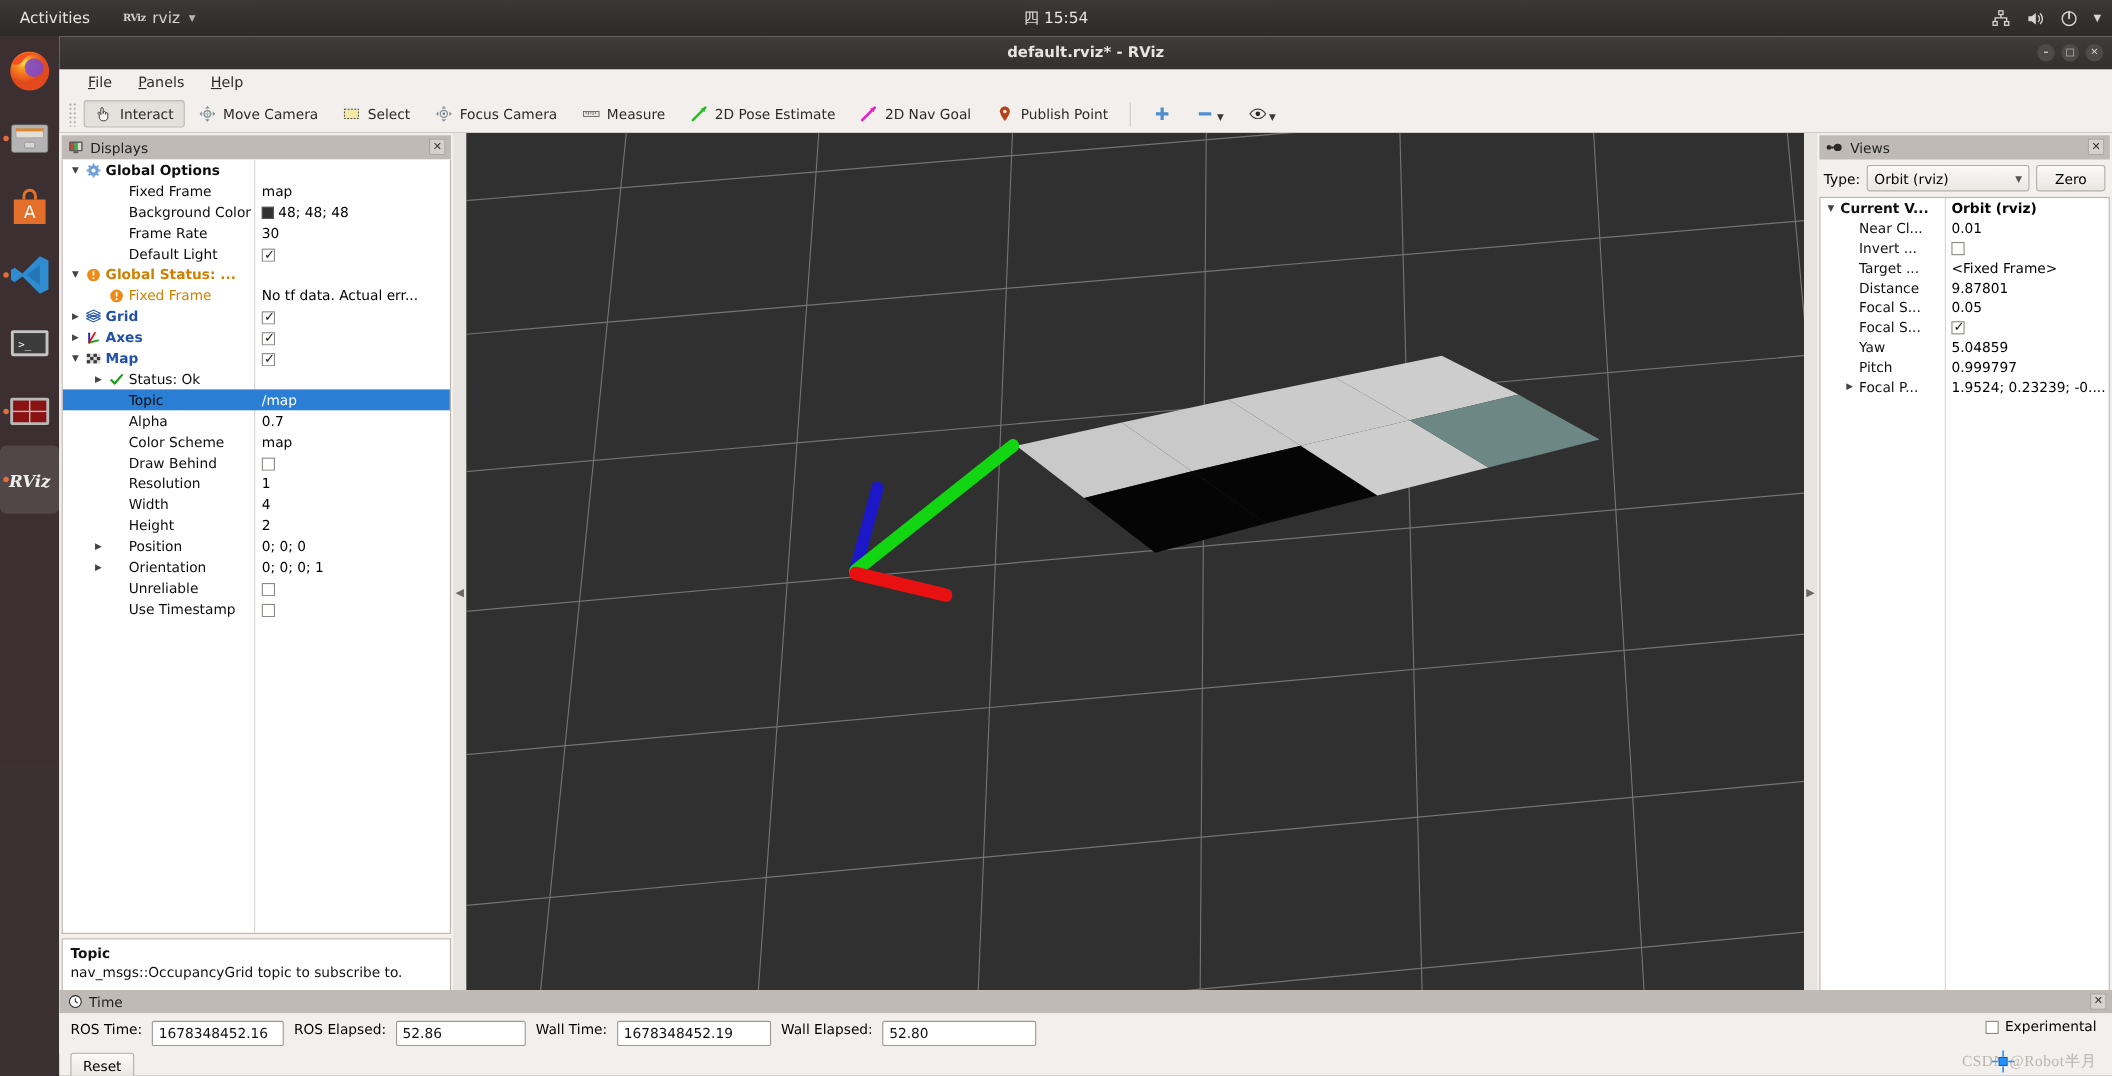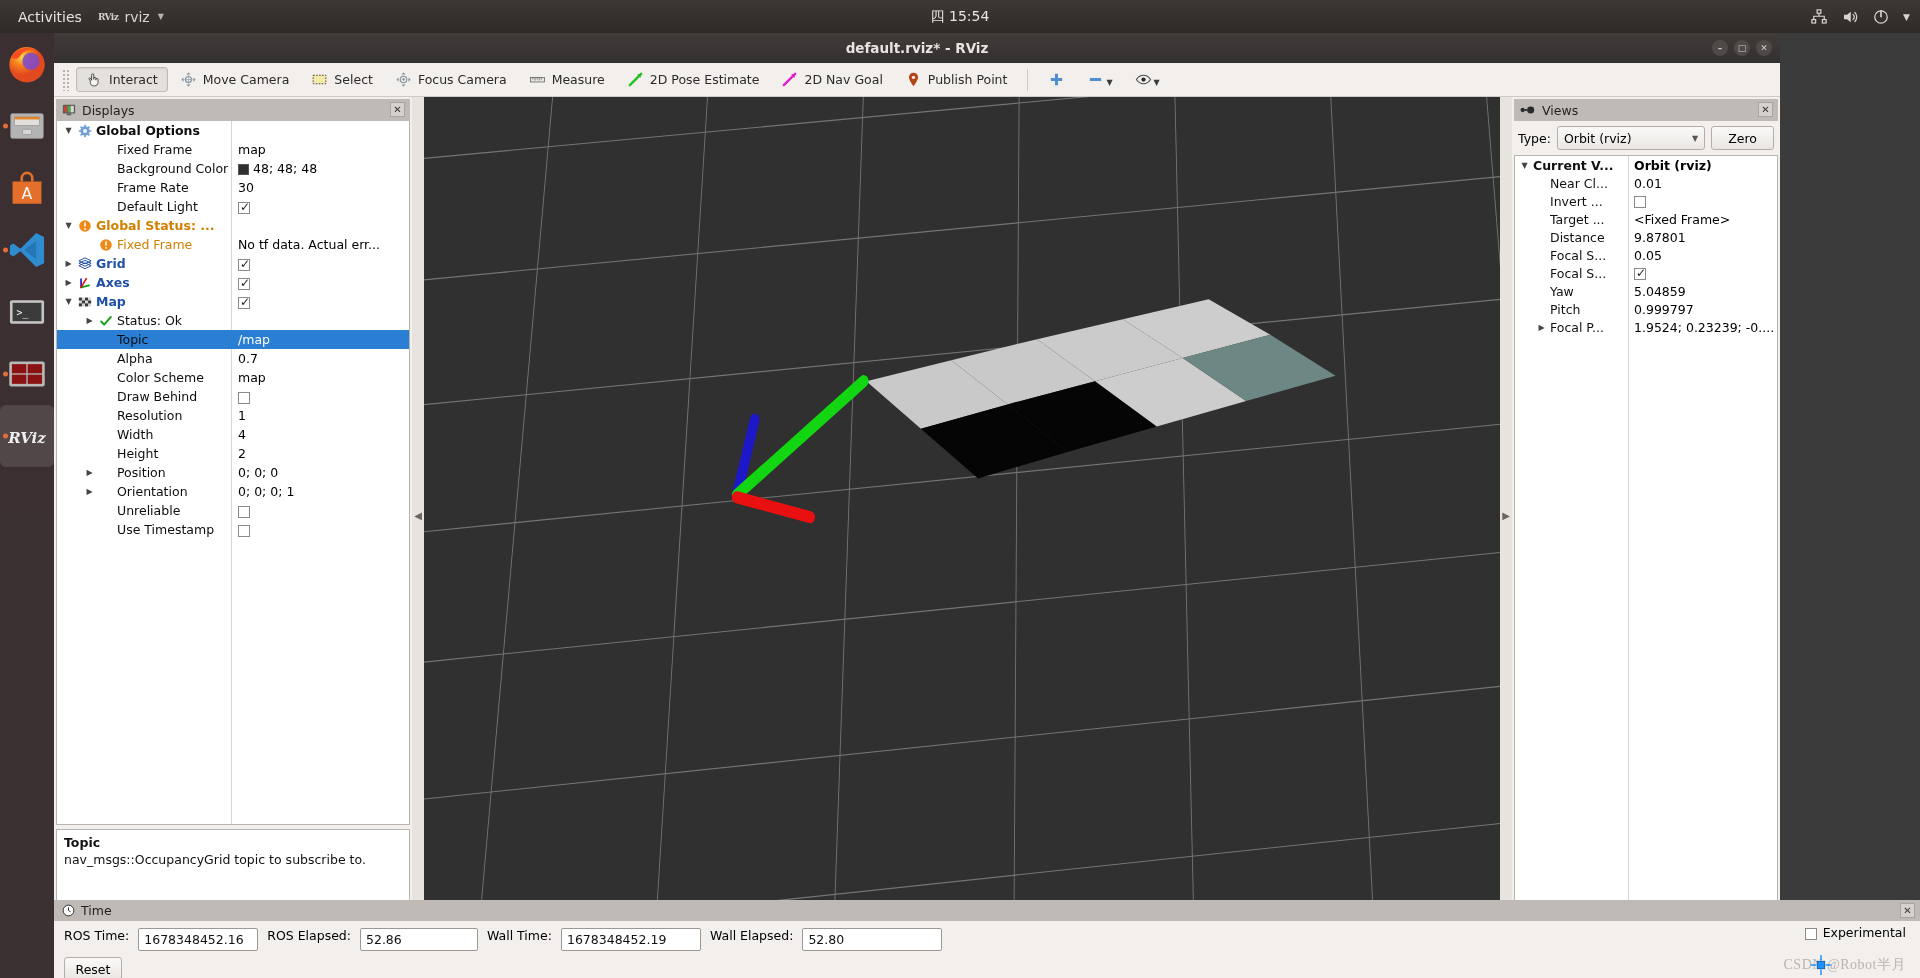--- a/index.html
+++ b/index.html
@@ -12,21 +12,21 @@
     background: #3b3b3b;
   }
   #root { position: relative; width: 1920px; height: 978px; }
 
   
   .gnome-bar {
     position: absolute; left: 0; top: 0; width: 1920px; height: 33px;
     background: linear-gradient(180deg, #3b3835 0%, #2d2a28 100%);
     color: #d8d4d0; display: flex; align-items: center;
   }
-  .gnome-activities { font-size: 14px; padding: 0 16px 0 18px; color: #e6e2de; }
+  .gnome-activities { font-size: 14px; padding: 0 30px 0 18px; color: #e6e2de; }
   .gnome-app { display: flex; align-items: center; gap: 6px; font-size: 14px; }
   .gnome-app-ico {
     font-size: 9px; font-weight: bold; color: #d5d1cd; letter-spacing: -.5px;
     font-family: "DejaVu Serif", serif;
   }
   .gnome-caret { font-size: 8px; opacity: .8; margin-left: 2px; }
   .gnome-clock {
     position: absolute; left: 50%; top: 0; transform: translateX(-50%);
     height: 33px; display: flex; align-items: center; gap: 7px; font-size: 14px;
     color: #e8e4e0;
@@ -48,21 +48,21 @@
   }
   .dock-item.active-bg { background: rgba(255,255,255,.12); border-radius: 6px; }
   .dock-dot {
     position: absolute; left: 3px; top: 50%; transform: translateY(-50%);
     width: 5px; height: 5px; border-radius: 50%; background: #e8703a;
   }
   .dock-ico { width: 42px; height: 42px; border-radius: 5px; display:block; }
 
   
   .rviz-win {
-    position: absolute; left: 54px; top: 33px; width: 1726px; height: 945px;
+    position: absolute; left: 54px; top: 33px; width: 1866px; height: 945px;
     background: #f2efec;
   }
   .titlebar {
     height: 30px; background: linear-gradient(180deg,#3f3c39,#333030);
     color: #e8e4e0; display: flex; align-items: center; justify-content: center;
     font-size: 13.5px; font-weight: bold; position: relative;
   }
   .win-btns { position: absolute; right: 8px; top: 0; height:30px; display:flex; align-items:center; gap:6px; }
   .win-btn {
     width: 16px; height: 16px; border-radius: 50%;
@@ -312,20 +312,25 @@
 
     <div class="titlebar">
       <span>default.rviz* - RViz</span>
       <div class="win-btns">
         <span class="win-btn">–</span>
         <span class="win-btn">□</span>
         <span class="win-btn">✕</span>
       </div>
     </div>
 
+    <div class="menubar">
+      <div class="menu-item"><u>F</u>ile</div>
+      <div class="menu-item"><u>P</u>anels</div>
+      <div class="menu-item"><u>H</u>elp</div>
+    </div>
 
     <div class="toolbar">
       <div class="tb-grip"></div>
 
       <div class="tb-btn checked">
         <svg class="tb-ico" viewBox="0 0 24 24">
           <path d="M8 13V5.5a1.5 1.5 0 013 0V12m0-1.5a1.5 1.5 0 013 0V13m0-1a1.5 1.5 0 013 0v4c0 3-2 5-5 5h-1c-3 0-5-2-5-5v-3l-1.5-1a1.3 1.3 0 011.6-2L8 13" fill="#f7f5f2" stroke="#333" stroke-width="1.2" stroke-linejoin="round"></path>
         </svg>
         <span>Interact</span>
       </div>

